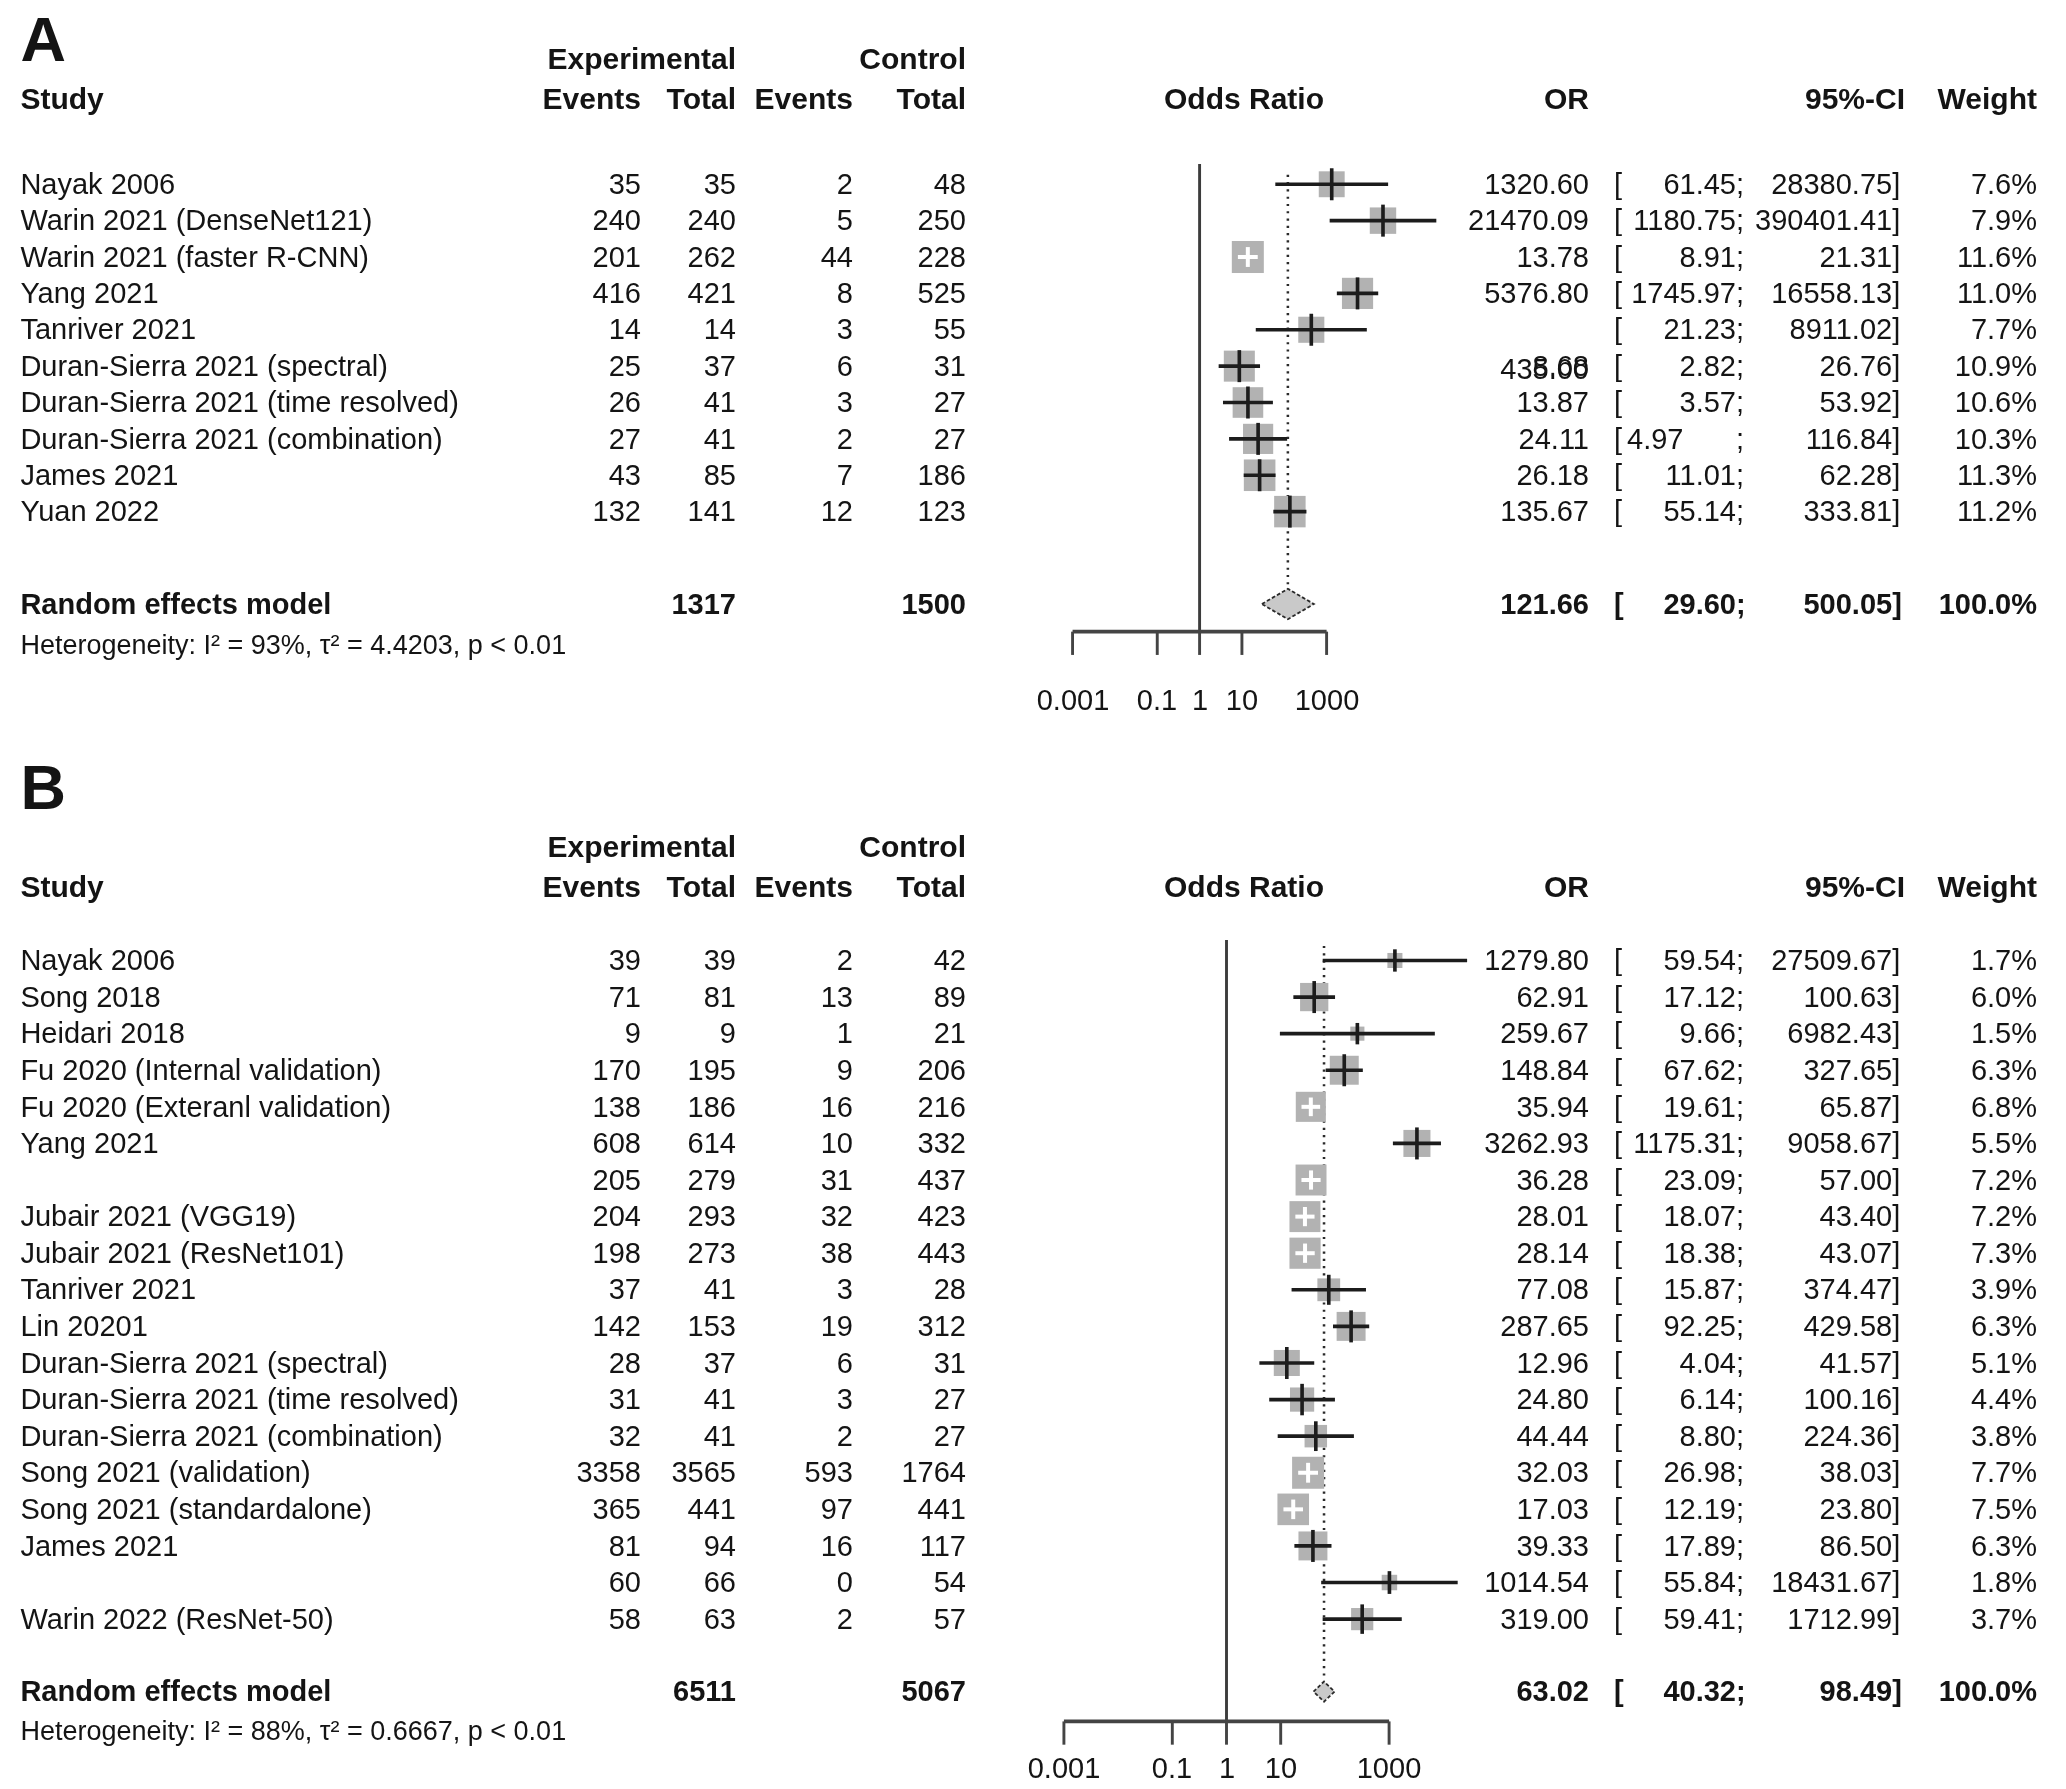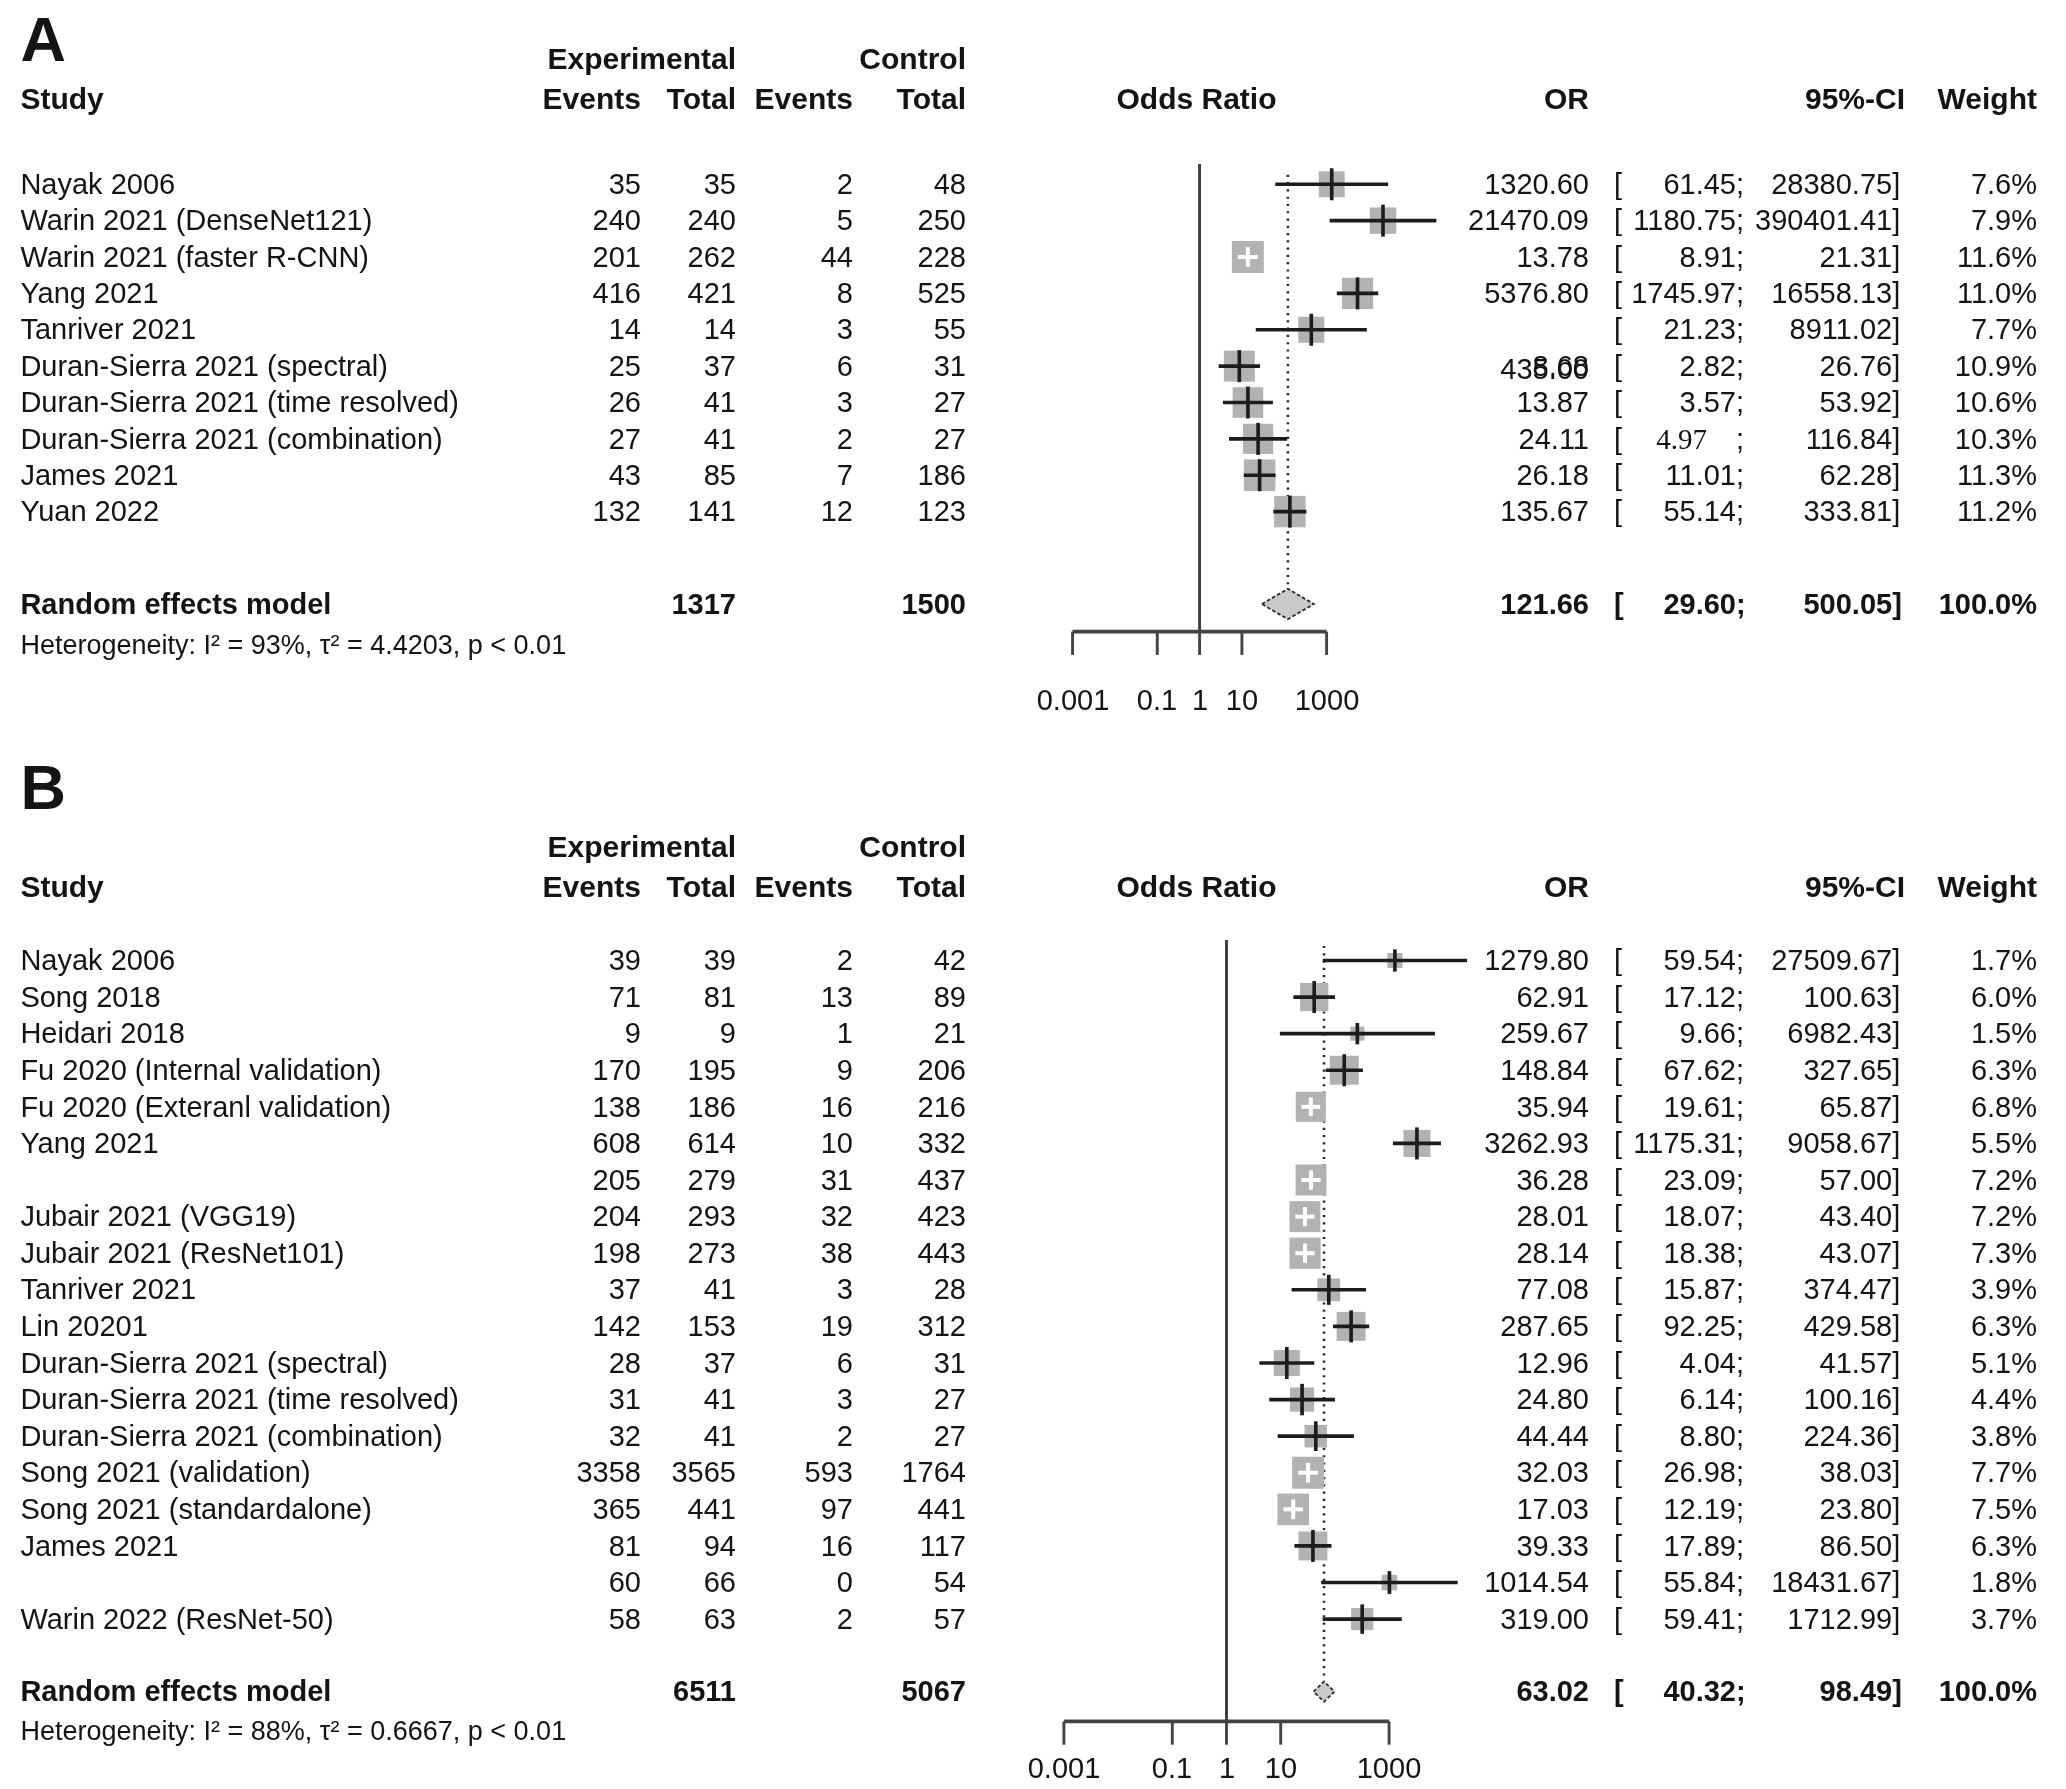--- a/index.html
+++ b/index.html
@@ -2,21 +2,21 @@
 <html style="font-size:11.6px"><head>
 <meta charset="utf-8">
 <style>
   html,body{margin:0;padding:0;background:#ffffff;}
   .canvas{position:relative;width:2066px;height:1790px;background:#ffffff;
           font-family:"Liberation Sans",sans-serif;color:#141414;overflow:hidden;}
   #forest{position:absolute;left:0;top:0;}
   .panel{position:absolute;left:0;top:0;width:2066px;height:1790px;pointer-events:none;}
   .cell{position:absolute;height:36px;line-height:36px;font-size:29px;white-space:nowrap;}
   .r{text-align:right;}
-  .c{text-align:center;}
+  .c{text-align:right;}
   .b{font-weight:bold;}
   .hdr{font-weight:bold;font-size:30px;}
   .panel-label{position:absolute;font-size:63px;font-weight:bold;line-height:65px;}
   .het{position:absolute;height:33px;line-height:33px;font-size:27px;white-space:nowrap;}
   .tick{transform:translateX(-50%);text-align:center;}
   .ci span{display:inline-block;height:36px;line-height:36px;}
 </style>
 </head>
 <body>
 
@@ -203,21 +203,21 @@
       <div class="cell r" style="left: 860px; top: 384px; width: 106px;">27</div>
       <div class="cell r" style="left: 1440px; top: 384px; width: 149px;">13.87</div>
       <div class="cell ci" style="left: 1614px; top: 384px; width: 291px;"><span style="width: 13px; text-align: left;">[</span><span style="width: 109px; text-align: right;">3.57</span><span style="width: 10.2px; text-align: left;">;</span><span style="width: 146px; text-align: right;">53.92</span><span style="width: 13px; text-align: left;">]</span></div>
       <div class="cell r" style="left: 1918px; top: 384px; width: 119px;">10.6%</div>
       <div class="cell" style="left: 20.4px; top: 421px; width: 502px;">Duran-Sierra 2021 (combination)</div>
       <div class="cell r" style="left: 528px; top: 421px; width: 113px;">27</div>
       <div class="cell r" style="left: 649px; top: 421px; width: 87px;">41</div>
       <div class="cell r" style="left: 744px; top: 421px; width: 109px;">2</div>
       <div class="cell r" style="left: 860px; top: 421px; width: 106px;">27</div>
       <div class="cell r" style="left: 1440px; top: 421px; width: 149px;">24.11</div>
-      <div class="cell ci" style="left: 1614px; top: 421px; width: 291px;"><span style="width: 13px; text-align: left;">[</span><span style="width: 109px; text-align: center; font-family: Liberation Serif, serif;">4.97</span><span style="width: 10.2px; text-align: left;">;</span><span style="width: 146px; text-align: right;">116.84</span><span style="width: 13px; text-align: left;">]</span></div>
+      <div class="cell ci" style="left: 1614px; top: 421px; width: 291px;"><span style="width: 13px; text-align: left;">[</span><span style="width: 109px; text-align: left;">4.97</span><span style="width: 10.2px; text-align: left;">;</span><span style="width: 146px; text-align: right;">116.84</span><span style="width: 13px; text-align: left;">]</span></div>
       <div class="cell r" style="left: 1918px; top: 421px; width: 119px;">10.3%</div>
       <div class="cell" style="left: 20.4px; top: 457px; width: 502px;">James 2021</div>
       <div class="cell r" style="left: 528px; top: 457px; width: 113px;">43</div>
       <div class="cell r" style="left: 649px; top: 457px; width: 87px;">85</div>
       <div class="cell r" style="left: 744px; top: 457px; width: 109px;">7</div>
       <div class="cell r" style="left: 860px; top: 457px; width: 106px;">186</div>
       <div class="cell r" style="left: 1440px; top: 457px; width: 149px;">26.18</div>
       <div class="cell ci" style="left: 1614px; top: 457px; width: 291px;"><span style="width: 13px; text-align: left;">[</span><span style="width: 109px; text-align: right;">11.01</span><span style="width: 10.2px; text-align: left;">;</span><span style="width: 146px; text-align: right;">62.28</span><span style="width: 13px; text-align: left;">]</span></div>
       <div class="cell r" style="left: 1918px; top: 457px; width: 119px;">11.3%</div>
       <div class="cell" style="left: 20.4px; top: 493px; width: 502px;">Yuan 2022</div>

